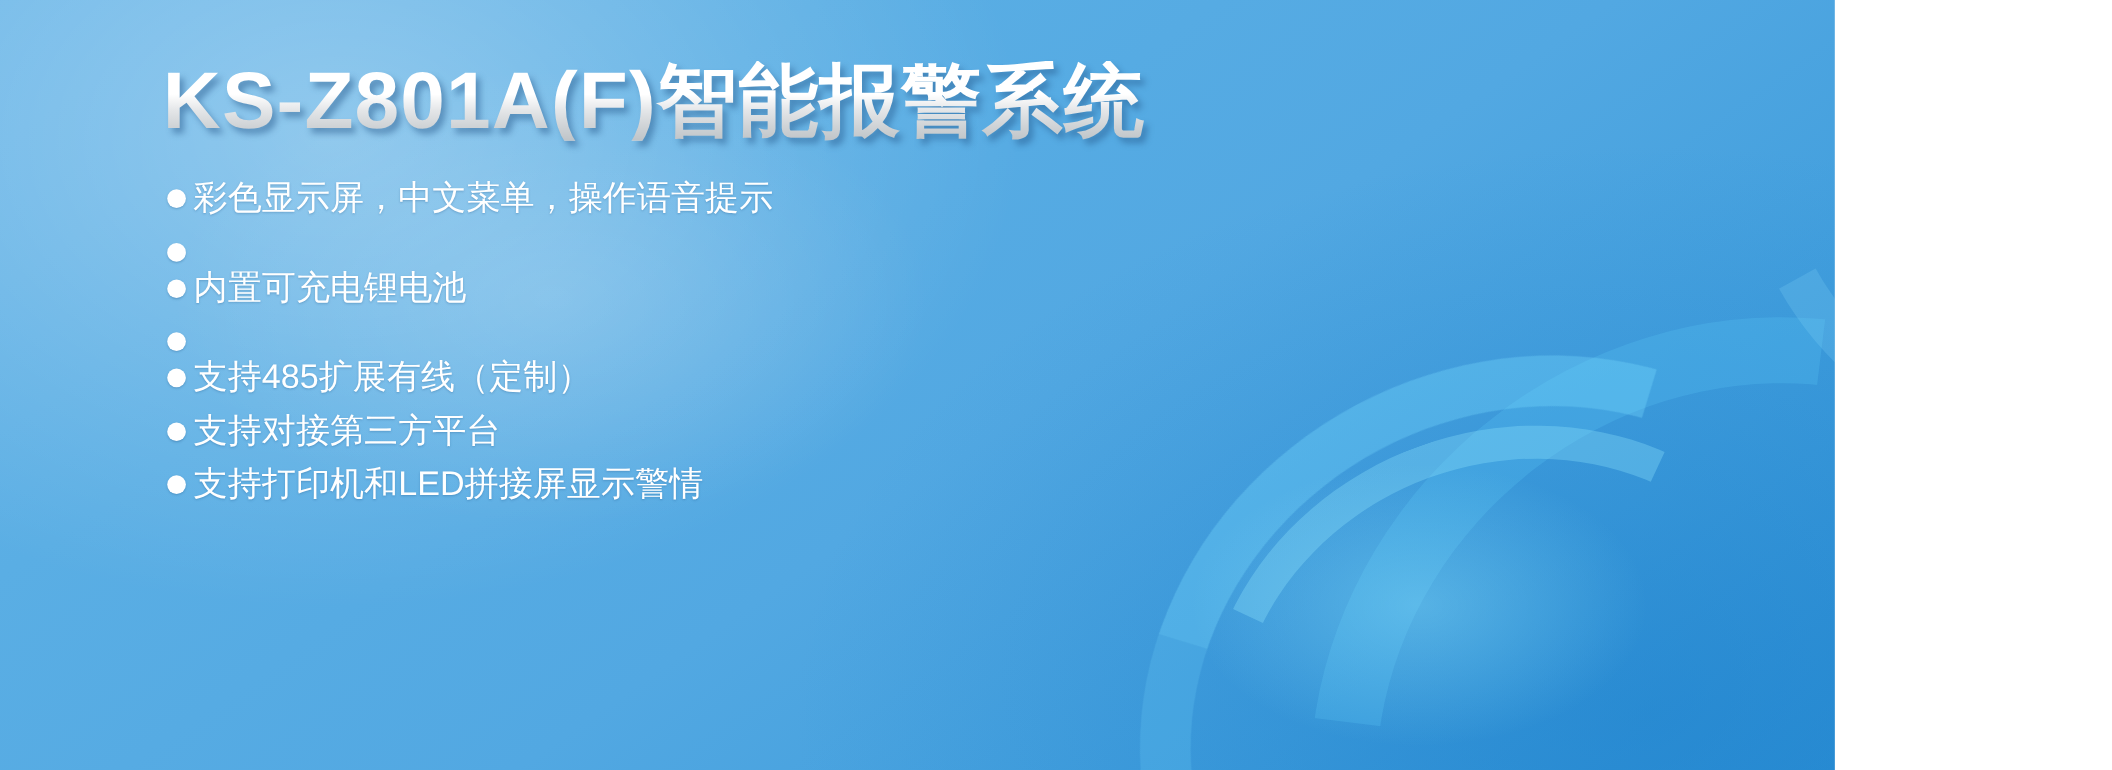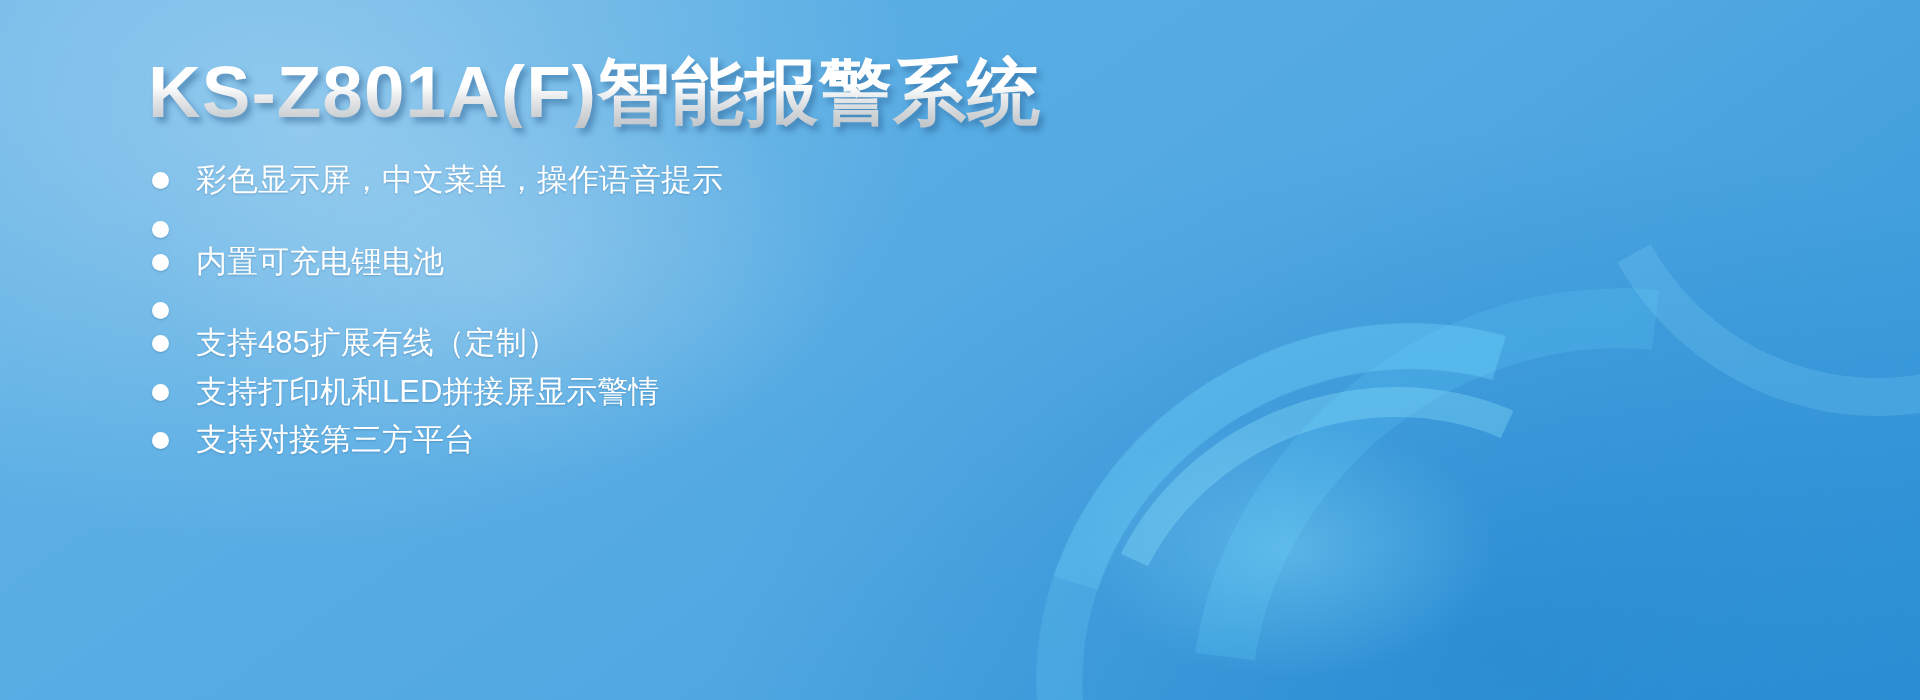--- a/index.html
+++ b/index.html
@@ -1,19 +1,19 @@
 <!DOCTYPE html>
 <html><head>
 <meta charset="utf-8">
 <style>
   html,body{margin:0;padding:0;}
   body{width:1920px;height:700px;overflow:hidden;font-family:"Liberation Sans","DejaVu Sans",sans-serif;}
 
   #stage{
-    position:relative;width:1920px;height:700px;overflow:hidden;
+    position:relative;width:1668px;height:700px;overflow:hidden;
     background:
       radial-gradient(ellipse 900px 620px at 300px 120px, rgba(255,255,255,0.30) 0%, rgba(255,255,255,0.10) 45%, rgba(255,255,255,0) 70%),
       radial-gradient(ellipse 1200px 800px at 1500px 650px, rgba(20,120,200,0.40) 0%, rgba(20,120,200,0.0) 65%),
       linear-gradient(145deg, #6ab6e8 0%, #5aaee4 28%, #52a8e2 55%, #3f9ddc 80%, #2f92d6 100%);
   }
 
   
   .swoosh{position:absolute;border-radius:50%;pointer-events:none;}
   .sw1{left:1030px;top:330px;width:620px;height:560px;
        border:46px solid rgba(120,220,255,0.30);
@@ -47,21 +47,21 @@
     -webkit-text-fill-color:transparent;
     filter:drop-shadow(4px 5px 3px rgba(30,80,130,0.45));
     white-space:nowrap;
   }
 
   #bullets{position:absolute;left:152px;top:156px;width:800px;}
   .bullet{
     display:flex;align-items:flex-start;
     color:#ffffff;font-size:31px;line-height:48.5px;
     text-shadow:0 1px 2px rgba(25,75,125,0.30);
-    white-space:nowrap;font-weight:400;gap:20px;
+    white-space:nowrap;font-weight:400;
   }
   .dot{
     flex:0 0 auto;width:17px;height:17px;border-radius:50%;
     background:#ffffff;margin-top:16px;margin-right:7px;
     box-shadow:0 1px 2px rgba(25,75,125,0.30);
   }
   .btext{flex:0 0 auto;}
 
   
   #device{position:absolute;left:940px;top:0;width:980px;height:700px;}
@@ -103,26 +103,26 @@
         <span class="dot"></span>
       </div>
 
       <div class="bullet">
         <span class="dot"></span>
         <span class="btext">支持485扩展有线（定制）</span>
       </div>
 
       <div class="bullet">
         <span class="dot"></span>
-        <span class="btext">支持打印机和LED拼接屏显示警情</span>
+        <span class="btext">支持对接第三方平台</span>
       </div>
 
       <div class="bullet">
         <span class="dot"></span>
-        <span class="btext">支持对接第三方平台</span>
+        <span class="btext">支持打印机和LED拼接屏显示警情</span>
       </div>
 
     </div>
   </div>
 
   <div id="device">
 
     
     
 

